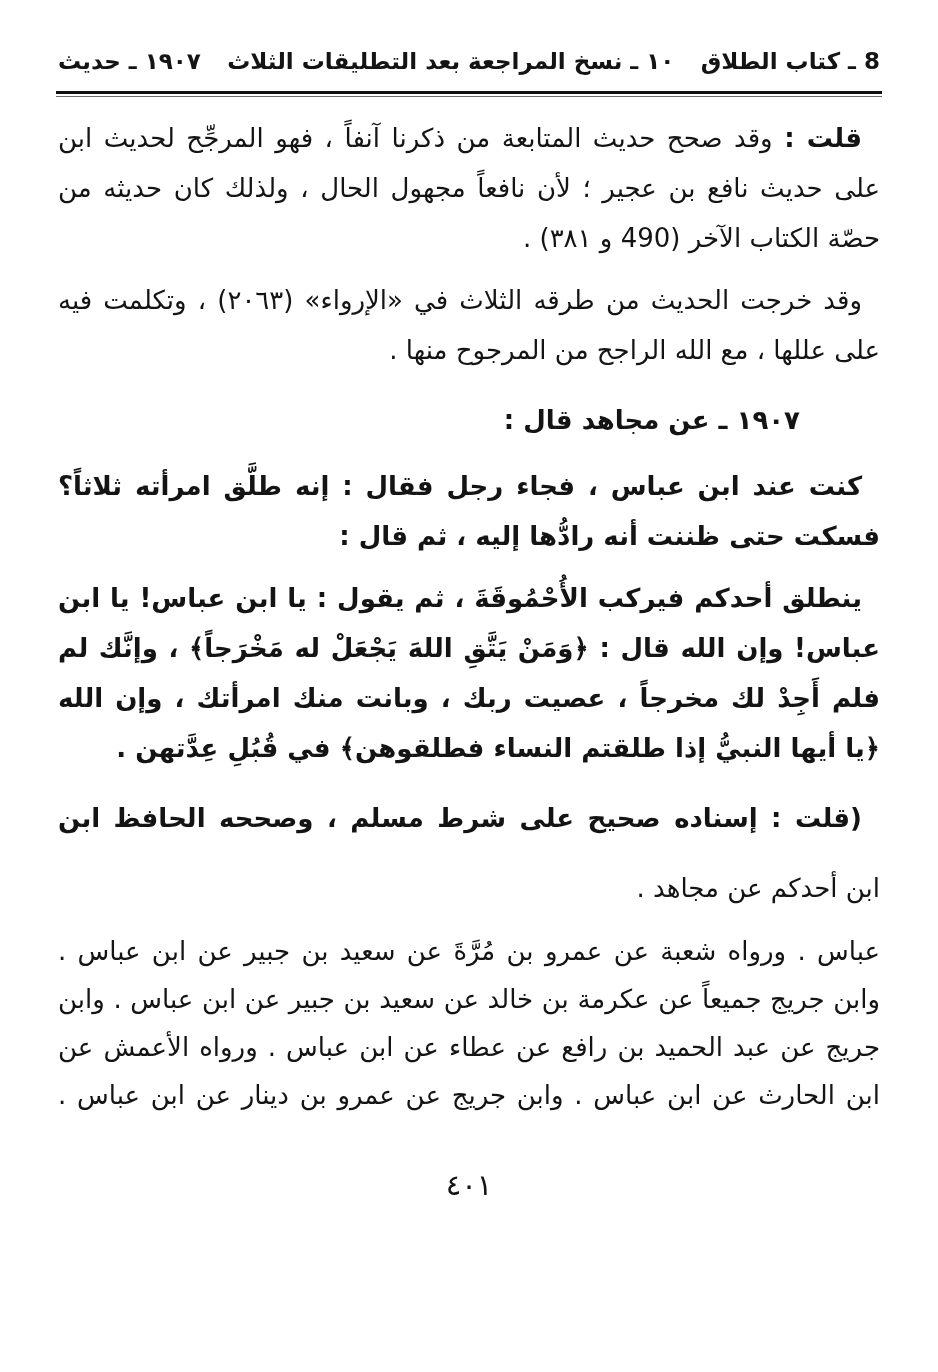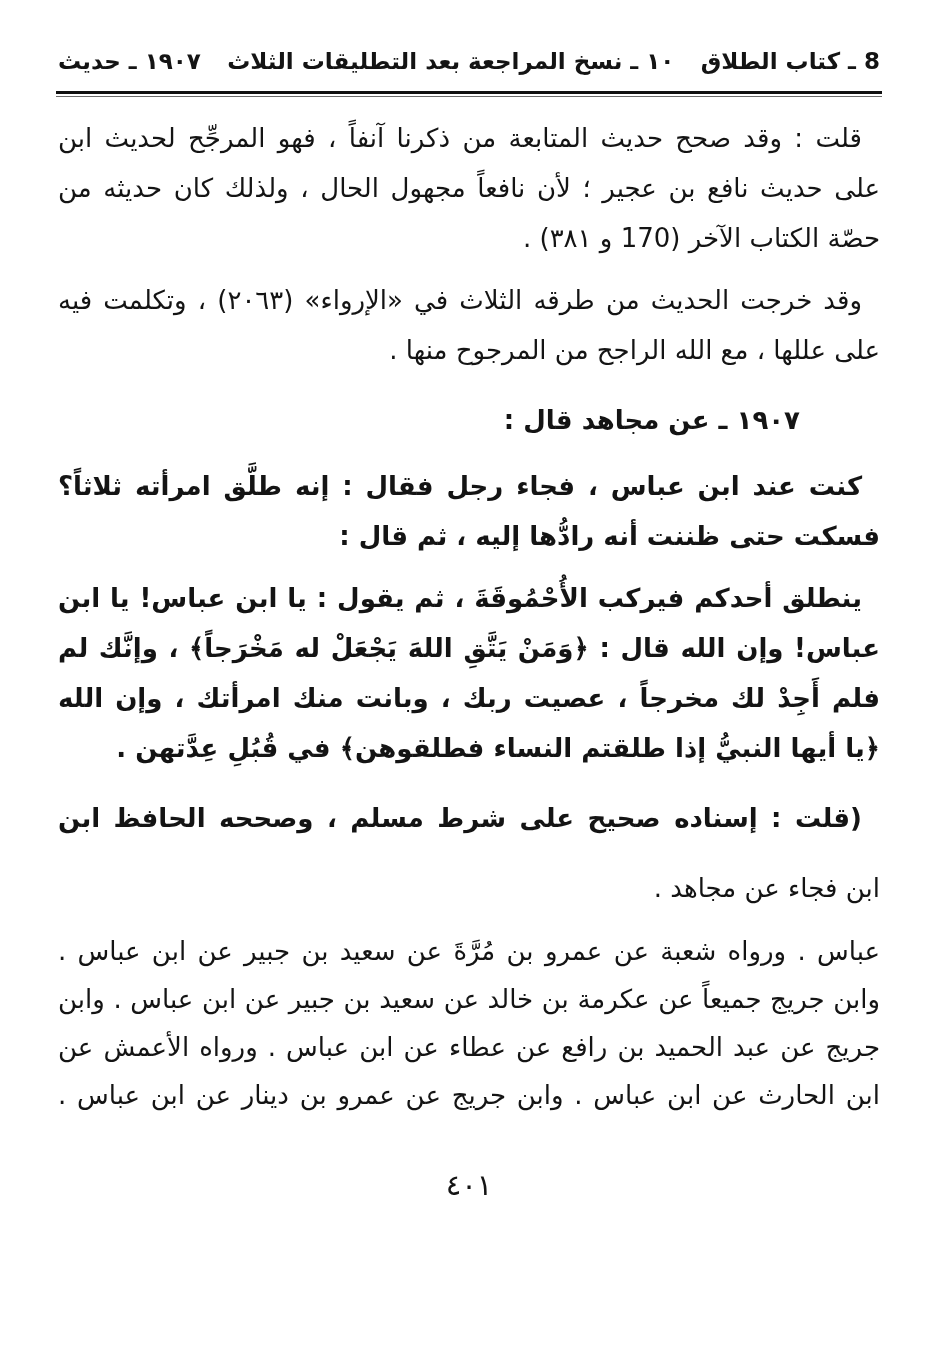--- a/index.html
+++ b/index.html
@@ -46,21 +46,21 @@
   .block.bold { font-weight: 700; }
   .line {
     height: 50px;
     line-height: 50px;
     text-align: justify;
     text-align-last: justify;
     overflow: hidden;
   }
   .line.last  { text-align-last: right; }
   .line.first { text-indent: 18px; }
-  .b { font-weight: 400; }
+  .b { font-weight: 700; }
 
   
   [data-name="paragraph-irwa"]     { margin-top: 12px; }
   [data-name="hadith-heading"]     { margin-top: 20px; }
   [data-name="hadith-heading"] .line {
     text-align: center;
     text-align-last: right;
     padding-left: 0;
     padding-right: 62px;
   }
@@ -92,21 +92,21 @@
     <span data-name="running-head-hadith-number">١٩٠٧ ـ حديث</span>
   </div>
 
   <div class="head-rule" data-name="header-rule"></div>
   <div class="head-rule-sub" data-name="header-rule-secondary"></div>
 
   <main class="page-body" data-name="page-body">
       <div class="block" data-name="paragraph-mutabaa">
         <div class="line first" data-name="text-line"><span class="b" data-name="bold-lead-text">قلت :</span><span data-name="text-segment"> وقد صحح حديث المتابعة من ذكرنا آنفاً ، فهو المرجِّح لحديث ابن جريج</span></div>
         <div class="line" data-name="text-line">على حديث نافع بن عجير ؛ لأن نافعاً مجهول الحال ، ولذلك كان حديثه من</div>
-        <div class="line last" data-name="text-line">حصّة الكتاب الآخر (170 و ٣٨١) .</div>
+        <div class="line last" data-name="text-line">حصّة الكتاب الآخر (490 و ٣٨١) .</div>
       </div>
       <div class="block" data-name="paragraph-irwa">
         <div class="line first" data-name="text-line">وقد خرجت الحديث من طرقه الثلاث في «الإرواء» (٢٠٦٣) ، وتكلمت فيه</div>
         <div class="line last" data-name="text-line">على عللها ، مع الله الراجح من المرجوح منها .</div>
       </div>
       <div class="block bold" data-name="hadith-heading">
         <div class="line first last" data-name="text-line">١٩٠٧ ـ عن مجاهد قال :</div>
       </div>
       <div class="block bold" data-name="hadith-matn-intro">
         <div class="line first" data-name="text-line">كنت عند ابن عباس ، فجاء رجل فقال : إنه طلَّق امرأته ثلاثاً؟ قال :</div>
@@ -115,21 +115,21 @@
       <div class="block bold" data-name="hadith-matn">
         <div class="line first" data-name="text-line">ينطلق أحدكم فيركب الأُحْمُوقَةَ ، ثم يقول : يا ابن عباس! يا ابن</div>
         <div class="line" data-name="text-line">عباس! وإن الله قال : ﴿وَمَنْ يَتَّقِ اللهَ يَجْعَلْ له مَخْرَجاً﴾ ، وإنَّك لم تتَّقِ اللهَ ،</div>
         <div class="line" data-name="text-line">فلم أَجِدْ لك مخرجاً ، عصيت ربك ، وبانت منك امرأتك ، وإن الله قال :</div>
         <div class="line last" data-name="text-line">﴿يا أيها النبيُّ إذا طلقتم النساء فطلقوهن﴾ في قُبُلِ عِدَّتهن .</div>
       </div>
       <div class="block bold" data-name="grading-note">
         <div class="line first last" data-name="text-line">(قلت : إسناده صحيح على شرط مسلم ، وصححه الحافظ ابن حجر) .</div>
       </div>
       <div class="block" data-name="isnad-paragraph">
-        <div class="line last" data-name="text-line">ابن فجاء عن مجاهد .</div>
+        <div class="line last" data-name="text-line">ابن أحدكم عن مجاهد .</div>
       </div>
       <div class="block" data-name="abu-dawud-comment">
         <div class="line" data-name="text-line">عباس . ورواه شعبة عن عمرو بن مُرَّةَ عن سعيد بن جبير عن ابن عباس . وأيوب</div>
         <div class="line" data-name="text-line">وابن جريج جميعاً عن عكرمة بن خالد عن سعيد بن جبير عن ابن عباس . وابن</div>
         <div class="line" data-name="text-line">جريج عن عبد الحميد بن رافع عن عطاء عن ابن عباس . ورواه الأعمش عن مالك</div>
         <div class="line last" data-name="text-line">ابن الحارث عن ابن عباس . وابن جريج عن عمرو بن دينار عن ابن عباس . كلهم</div>
       </div>
     </main>
 
   <div class="page-footer" data-name="page-number">٤٠١</div>

